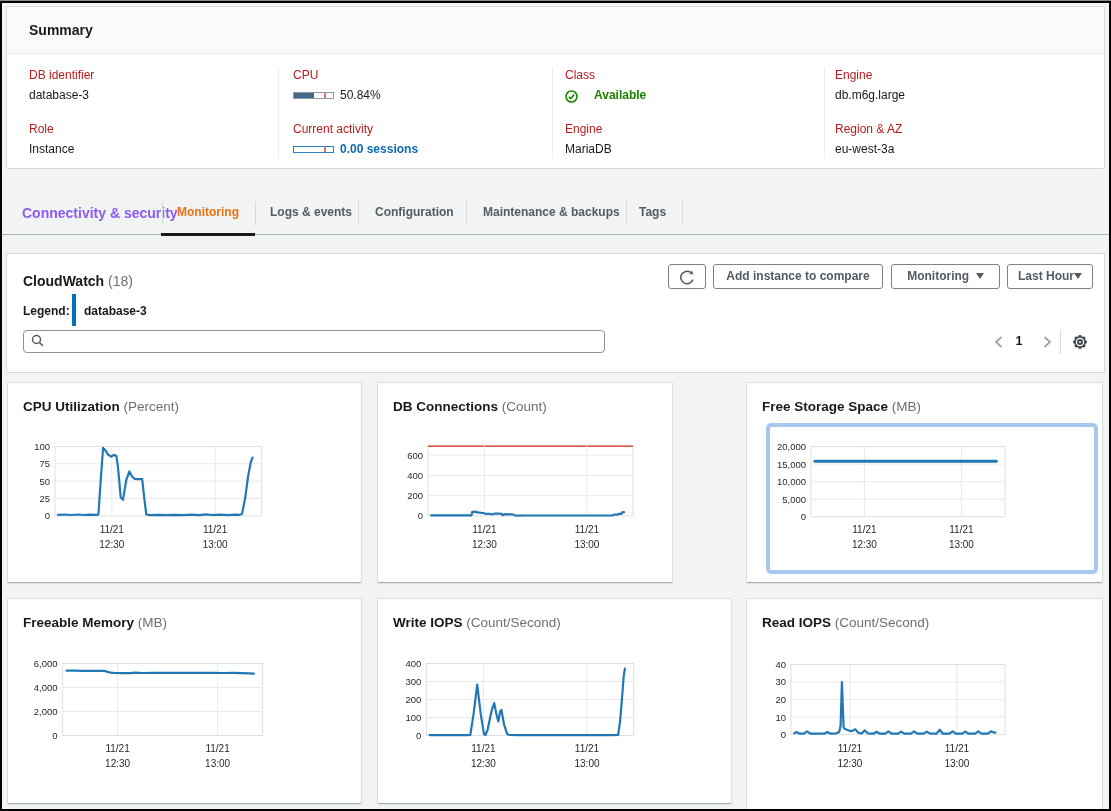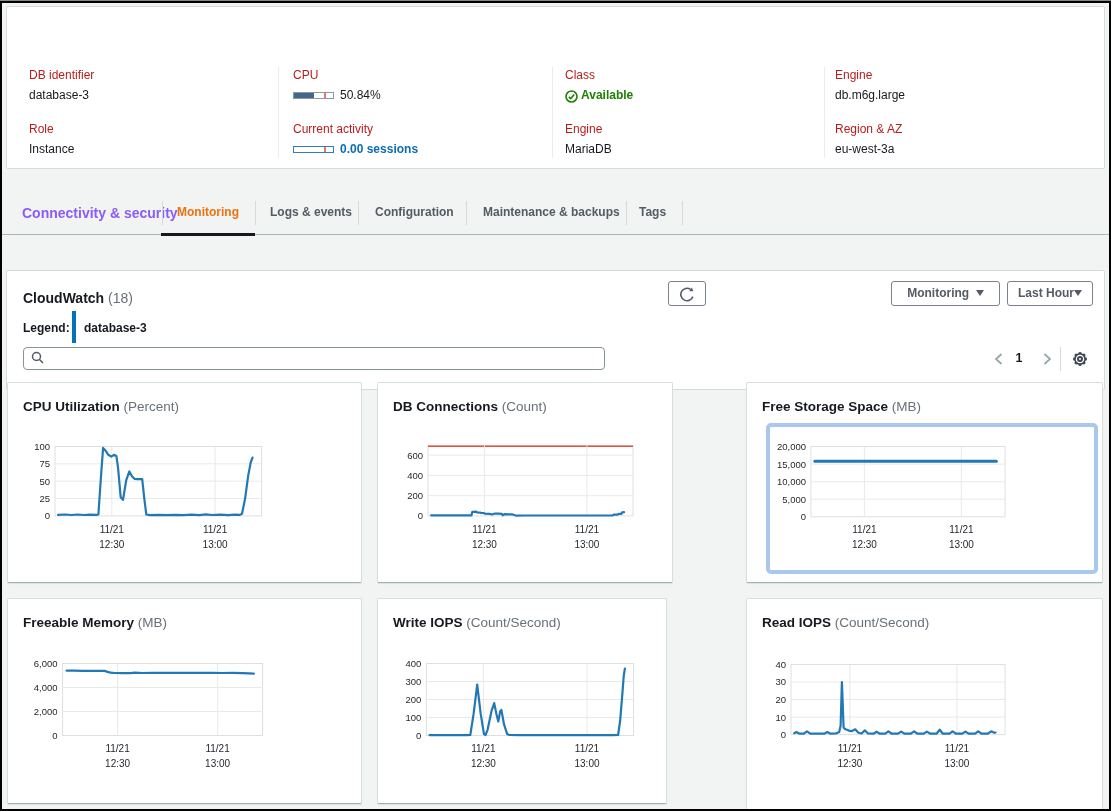--- a/index.html
+++ b/index.html
@@ -12,20 +12,23 @@
 .lbl{font-size:12px;color:#b91c1c;position:absolute}
 .val{font-size:12px;color:#16191f;position:absolute}
 svg text{font-family:"Liberation Sans",sans-serif}
 .btn{position:absolute;height:25px;box-sizing:border-box;border:1px solid #7a828e;border-radius:3px;background:#fff;
  font-size:12px;font-weight:700;color:#545b64;text-align:center;line-height:23px}
 </style></head>
 <body>
 <div class="topline"></div>
 
 <div class="panel" style="left:6px;top:6px;width:1099px;height:163px">
+  <div style="position:absolute;left:0;top:0;right:0;height:46px;background:#fafafa;border-bottom:1px solid #eaeded">
+    <div style="position:absolute;left:22px;top:15px;font-size:14px;font-weight:700">Summary</div>
+  </div>
   <div style="position:absolute;left:271px;top:60px;width:1px;bottom:10px;background:#eaeded"></div>
   <div style="position:absolute;left:545px;top:60px;width:1px;bottom:10px;background:#eaeded"></div>
   <div style="position:absolute;left:817px;top:60px;width:1px;bottom:10px;background:#eaeded"></div>
   <div class="lbl" style="left:22px;top:61px">DB identifier</div>
   <div class="val" style="left:22px;top:81px">database-3</div>
   <div class="lbl" style="left:22px;top:115px">Role</div>
   <div class="val" style="left:22px;top:135px">Instance</div>
   <div class="lbl" style="left:286px;top:61px">CPU</div>
   <div style="position:absolute;left:286px;top:85px;width:41px;height:7px;border:1px solid #8b99a2;box-sizing:border-box;background:#fff">
     <div style="position:absolute;left:0;top:0;bottom:0;width:50.8%;background:#44688c"></div>
@@ -35,21 +38,21 @@
   <div class="lbl" style="left:286px;top:115px">Current activity</div>
   <div style="position:absolute;left:286px;top:139px;width:41px;height:7px;border:1px solid #2f7fbd;box-sizing:border-box;background:#fff">
     <div style="position:absolute;left:78%;top:0;bottom:0;width:1.5px;background:#e8755f"></div>
   </div>
   <div class="val" style="left:333px;top:135px;color:#0a6cb5;font-weight:700">0.00 sessions</div>
   <div class="lbl" style="left:558px;top:61px">Class</div>
   <div style="position:absolute;left:558px;top:80px">
     <svg width="13" height="13" style="vertical-align:-2px">
         <circle cx="6.5" cy="6.5" r="5.5" fill="none" stroke="#1d8102" stroke-width="1.6"></circle>
         <polyline points="3.8,6.8 5.8,8.6 9.2,4.6" fill="none" stroke="#1d8102" stroke-width="1.6"></polyline>
-      </svg><span style="font-size:12px;font-weight:700;color:#1d8102;margin-left:3px;vertical-align:2px">Available</span>
+      </svg><span style="font-size:12px;font-weight:700;color:#1d8102;margin-left:16px;vertical-align:2px">Available</span>
   </div>
   <div class="lbl" style="left:558px;top:115px">Engine</div>
   <div class="val" style="left:558px;top:135px">MariaDB</div>
   <div class="lbl" style="left:828px;top:61px">Engine</div>
   <div class="val" style="left:828px;top:81px">db.m6g.large</div>
   <div class="lbl" style="left:828px;top:115px">Region &amp; AZ</div>
   <div class="val" style="left:828px;top:135px">eu-west-3a</div>
 </div>
 
 <div style="position:absolute;left:2px;right:2px;top:234px;height:1px;background:#aab7b8"></div>
@@ -60,28 +63,29 @@
 <div style="position:absolute;left:483px;top:205px;font-size:12px;font-weight:700;color:#545b64">Maintenance &amp; backups</div>
 <div style="position:absolute;left:639px;top:205px;font-size:12px;font-weight:700;color:#545b64">Tags</div>
 <div style="position:absolute;left:162px;top:201px;width:1px;height:24px;background:#d5dbdb"></div>
 <div style="position:absolute;left:255px;top:201px;width:1px;height:24px;background:#d5dbdb"></div>
 <div style="position:absolute;left:358px;top:201px;width:1px;height:24px;background:#d5dbdb"></div>
 <div style="position:absolute;left:466px;top:201px;width:1px;height:24px;background:#d5dbdb"></div>
 <div style="position:absolute;left:626px;top:201px;width:1px;height:24px;background:#d5dbdb"></div>
 <div style="position:absolute;left:682px;top:201px;width:1px;height:24px;background:#d5dbdb"></div>
 <div style="position:absolute;left:161px;top:233px;width:94px;height:3px;background:#16191f"></div>
 
-<div class="panel" style="left:6px;top:270px;width:1099px;height:120px">
+<div class="panel" style="left:6px;top:253px;width:1099px;height:120px">
   <div style="position:absolute;left:16px;top:19px;font-size:14px;font-weight:700">CloudWatch <span style="color:#687078;font-weight:400">(18)</span></div>
   <div class="btn" style="left:661px;top:10px;width:38px">
     <svg width="16" height="16" style="margin-top:4px">
         <path d="M 13.83 10.62 A 6.2 6.2 0 1 1 11.56 3.42" fill="none" stroke="#545b64" stroke-width="1.6"></path>
         <polygon points="14.34,5.37 10.24,5.31 12.88,1.54" fill="#545b64"></polygon>
       </svg>
   </div>
+  <div class="btn" style="left:706px;top:10px;width:170px">Add instance to compare</div>
   <div class="btn" style="left:884px;top:10px;width:109px">Monitoring&nbsp;&nbsp;<span style="display:inline-block;width:0;height:0;border-left:4.5px solid transparent;border-right:4.5px solid transparent;border-top:6px solid #545b64;vertical-align:1px"></span></div>
   <div class="btn" style="left:1000px;top:10px;width:86px">Last Hour<span style="display:inline-block;width:0;height:0;border-left:4.5px solid transparent;border-right:4.5px solid transparent;border-top:6px solid #545b64;vertical-align:1px"></span></div>
   <div style="position:absolute;left:16px;top:50px;font-size:12px;font-weight:700">Legend:</div>
   <div style="position:absolute;left:65px;top:40px;width:3.5px;height:32px;background:#0273bb"></div>
   <div style="position:absolute;left:77px;top:50px;font-size:12px;font-weight:700">database-3</div>
   <div style="position:absolute;left:16px;top:76px;width:582px;height:23px;border:1px solid #879596;border-radius:4px;box-sizing:border-box">
     <svg width="14" height="14" style="position:absolute;left:7px;top:3px">
         <circle cx="5.5" cy="5.5" r="4" fill="none" stroke="#545b64" stroke-width="1.5"></circle>
         <line x1="8.5" y1="8.5" x2="12" y2="12" stroke="#545b64" stroke-width="1.5"></line>
       </svg>
@@ -188,21 +192,21 @@
       <text x="49.6" y="139.9" font-size="9.5" fill="#25292e" text-anchor="end">0</text>
       <line x1="109.6" y1="64.5" x2="109.6" y2="136.5" stroke="#e9e9e9" stroke-width="1"></line>
       <line x1="209.6" y1="64.5" x2="209.6" y2="136.5" stroke="#e9e9e9" stroke-width="1"></line>
       <text x="109.6" y="152.5" font-size="10" fill="#25292e" text-anchor="middle">11/21</text>
       <text x="109.6" y="168.0" font-size="10" fill="#25292e" text-anchor="middle">12:30</text>
       <text x="209.6" y="152.5" font-size="10" fill="#25292e" text-anchor="middle">11/21</text>
       <text x="209.6" y="168.0" font-size="10" fill="#25292e" text-anchor="middle">13:00</text>
       <polyline points="58.6,71.7 66.6,71.7 74.6,71.8 82.6,71.8 90.6,71.8 96.6,71.9 99.6,72.9 102.6,73.7 106.6,74.0 114.6,74.1 122.6,74.2 126.6,73.7 134.6,74.0 144.6,73.9 154.6,73.9 164.6,73.9 174.6,73.9 184.6,73.9 194.6,73.9 204.6,73.9 214.6,74.0 224.6,73.9 234.6,74.1 240.6,74.3 245.8,74.6" fill="none" stroke="#2278b5" stroke-width="2.2" stroke-linejoin="round" stroke-linecap="round"></polyline>
     </svg>
   </div>
-<div class="card" style="left:377px;top:598px;width:290px;height:206px">
+<div class="card" style="left:377px;top:598px;width:355px;height:206px">
     <div class="ct">Write IOPS <span>(Count/Second)</span></div>
     <svg width="355" height="206" style="position:absolute;left:0;top:0">
       <rect x="48.4" y="64.5" width="207.2" height="72.0" fill="#fff" stroke="#dfdfdf" stroke-width="1"></rect>
       <text x="43.4" y="67.9" font-size="9.5" fill="#25292e" text-anchor="end">400</text>
       <line x1="48.4" y1="82.5" x2="255.6" y2="82.5" stroke="#e9e9e9" stroke-width="1"></line>
       <text x="43.4" y="85.9" font-size="9.5" fill="#25292e" text-anchor="end">300</text>
       <line x1="48.4" y1="100.5" x2="255.6" y2="100.5" stroke="#e9e9e9" stroke-width="1"></line>
       <text x="43.4" y="103.9" font-size="9.5" fill="#25292e" text-anchor="end">200</text>
       <line x1="48.4" y1="118.5" x2="255.6" y2="118.5" stroke="#e9e9e9" stroke-width="1"></line>
       <text x="43.4" y="121.9" font-size="9.5" fill="#25292e" text-anchor="end">100</text>

